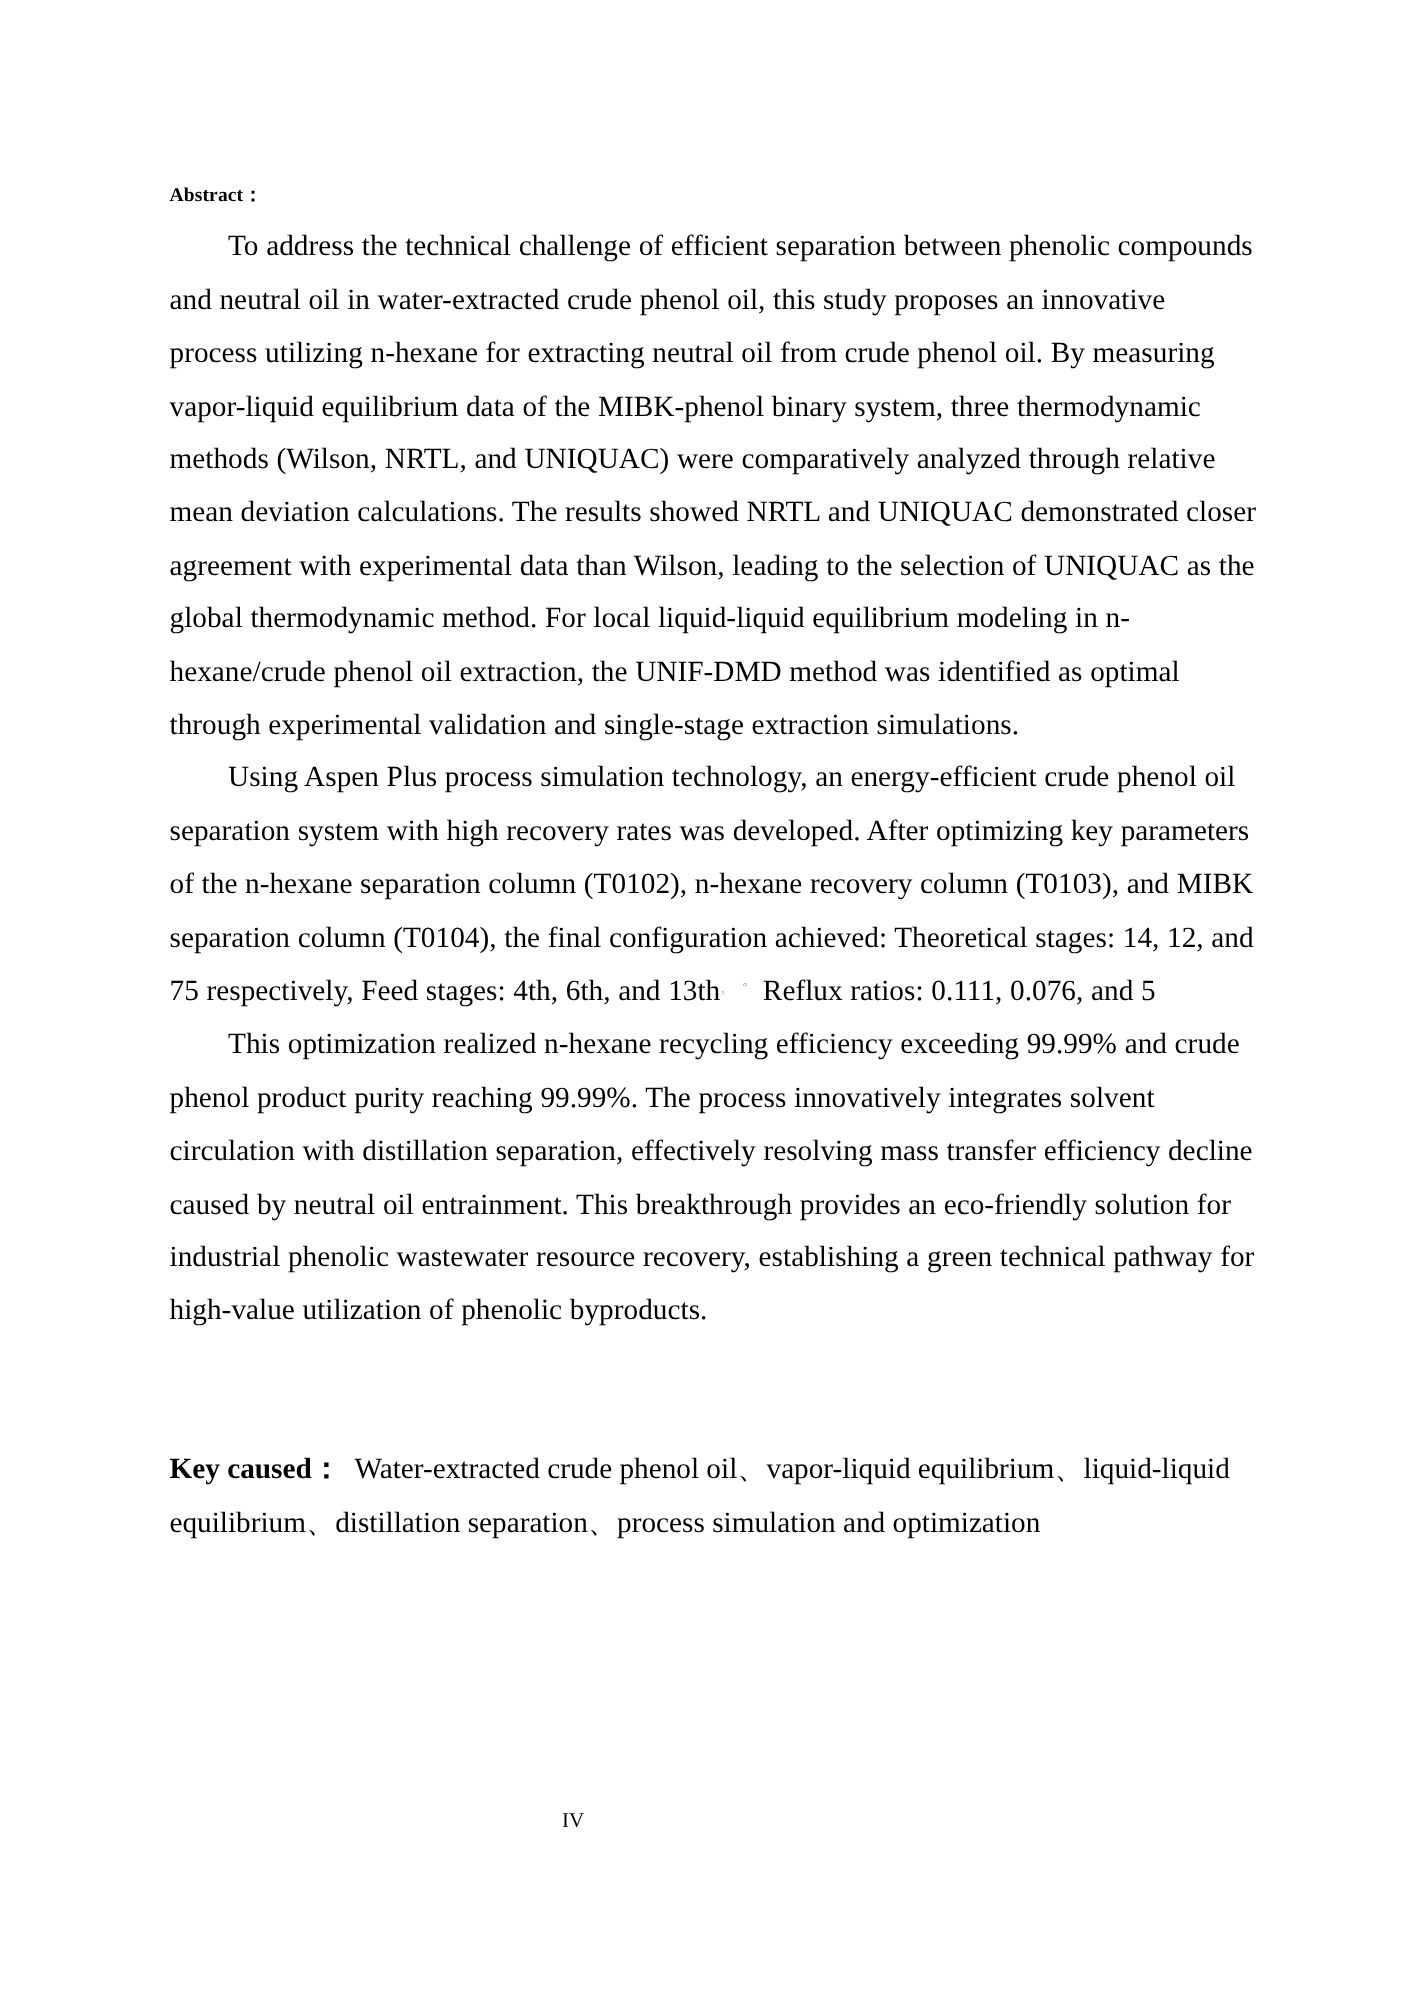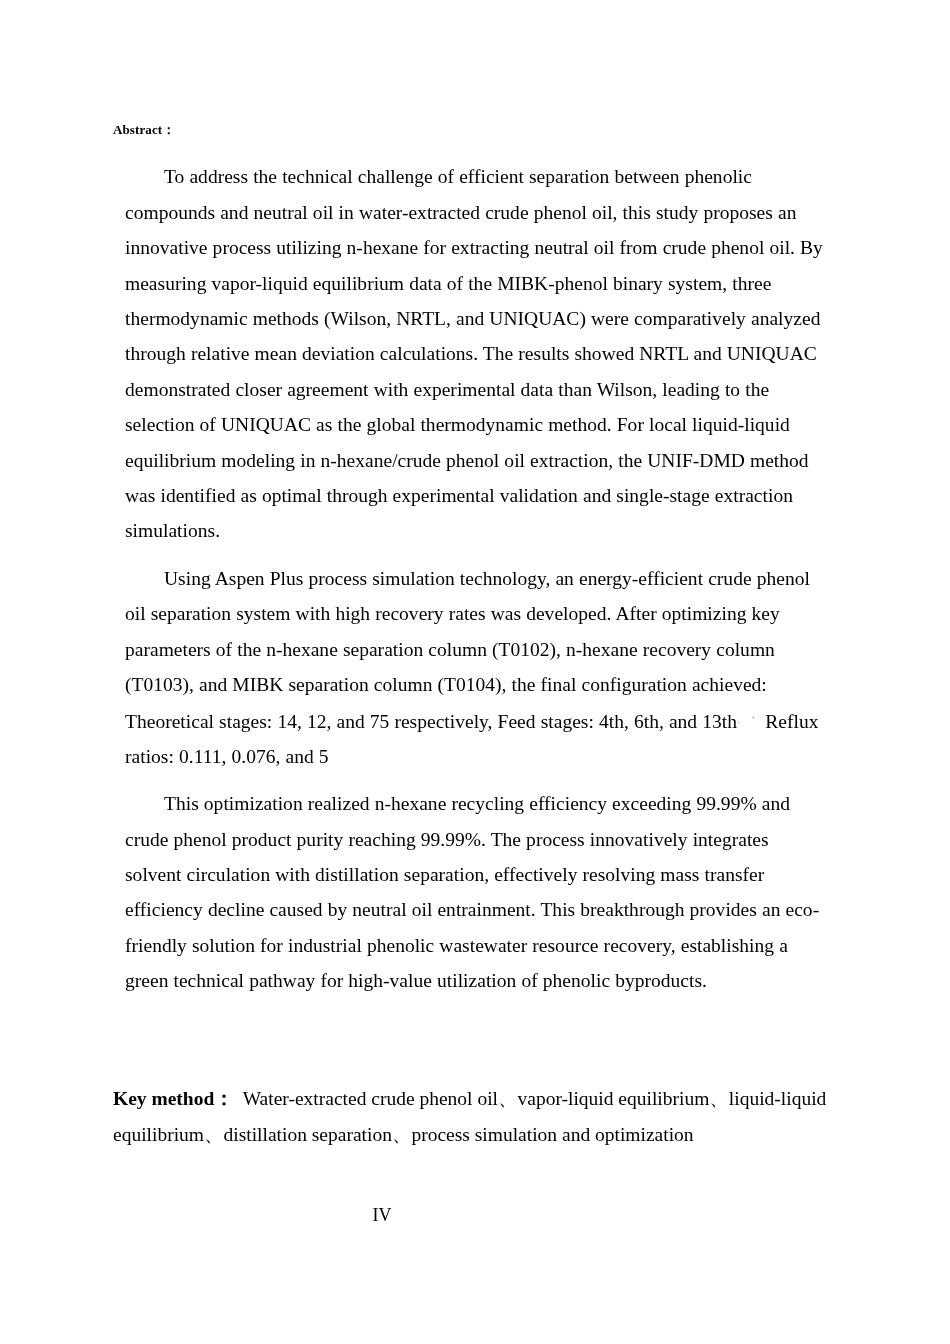--- a/index.html
+++ b/index.html
@@ -33,21 +33,21 @@
     line-height: 35.4px;
     letter-spacing: 0.1px;
     margin: 0 0 0 0;
     white-space: pre;
   }
   .body-par {
     font-size: 19.5px;
     line-height: 35.4px;
     text-align: left;
     text-indent: 39px;
-    margin: 12px;
+    margin: 0;
     letter-spacing: 0.02px;
     word-spacing: 0.2px;
     hyphens: none;
   }
   .faint-marks {
     font-size: 11px;
     color: #909090;
     vertical-align: 0.35em;
     letter-spacing: 4px;
     padding: 0 1px 0 0;
@@ -70,41 +70,41 @@
   .kw-gap {
     display: inline-block;
     width: 9px;
   }
   .footer {
     position: absolute;
     left: 0;
     top: 1205px;
     width: 764px;
     text-align: center;
-    font-size: 18px;
+    font-size: 14px;
     line-height: 20px;
   }
 </style>
 </head>
 <body>
 
 <div class="page">
 
   <div class="content">
 
     <div class="abstract-heading">Abstract：</div>
 
     <p class="body-par">To address the technical challenge of efficient separation between phenolic compounds and neutral oil in water-extracted crude phenol oil, this study proposes an innovative process utilizing n-hexane for extracting neutral oil from crude phenol oil. By measuring vapor-liquid equilibrium data of the MIBK-phenol binary system, three thermodynamic methods (Wilson, NRTL, and UNIQUAC) were comparatively analyzed through relative mean deviation calculations. The results showed NRTL and UNIQUAC demonstrated closer agreement with experimental data than Wilson, leading to the selection of UNIQUAC as the global thermodynamic method. For local liquid-liquid equilibrium modeling in n-hexane/crude phenol oil extraction, the UNIF-DMD method was identified as optimal through experimental validation and single-stage extraction simulations.</p>
 
     <p class="body-par"><span>Using Aspen Plus process simulation technology, an energy-efficient crude phenol oil separation system with high recovery rates was developed. After optimizing key parameters of the n-hexane separation column (T0102), n-hexane recovery column (T0103), and MIBK separation column (T0104), the final configuration achieved: Theoretical stages: 14, 12, and 75 respectively, Feed stages: 4th, 6th, and 13th</span><span class="faint-marks">˒ ˚</span><span> Reflux ratios: 0.111, 0.076, and 5</span></p>
 
     <p class="body-par">This optimization realized n-hexane recycling efficiency exceeding 99.99% and crude phenol product purity reaching 99.99%. The process innovatively integrates solvent circulation with distillation separation, effectively resolving mass transfer efficiency decline caused by neutral oil entrainment. This breakthrough provides an eco-friendly solution for industrial phenolic wastewater resource recovery, establishing a green technical pathway for high-value utilization of phenolic byproducts.</p>
 
     <div class="keywords-block">
-      <p class="keywords-par"><span class="kw-label">Key method：</span><span class="kw-gap"></span><span>Water-extracted crude phenol oil、vapor-liquid equilibrium、liquid-liquid equilibrium、distillation separation、process simulation and optimization</span></p>
+      <p class="keywords-par"><span class="kw-label">Key caused：</span><span class="kw-gap"></span><span>Water-extracted crude phenol oil、vapor-liquid equilibrium、liquid-liquid equilibrium、distillation separation、process simulation and optimization</span></p>
     </div>
 
   </div>
 
   <div class="footer">
     <span>IV</span>
   </div>
 
 </div>
 

